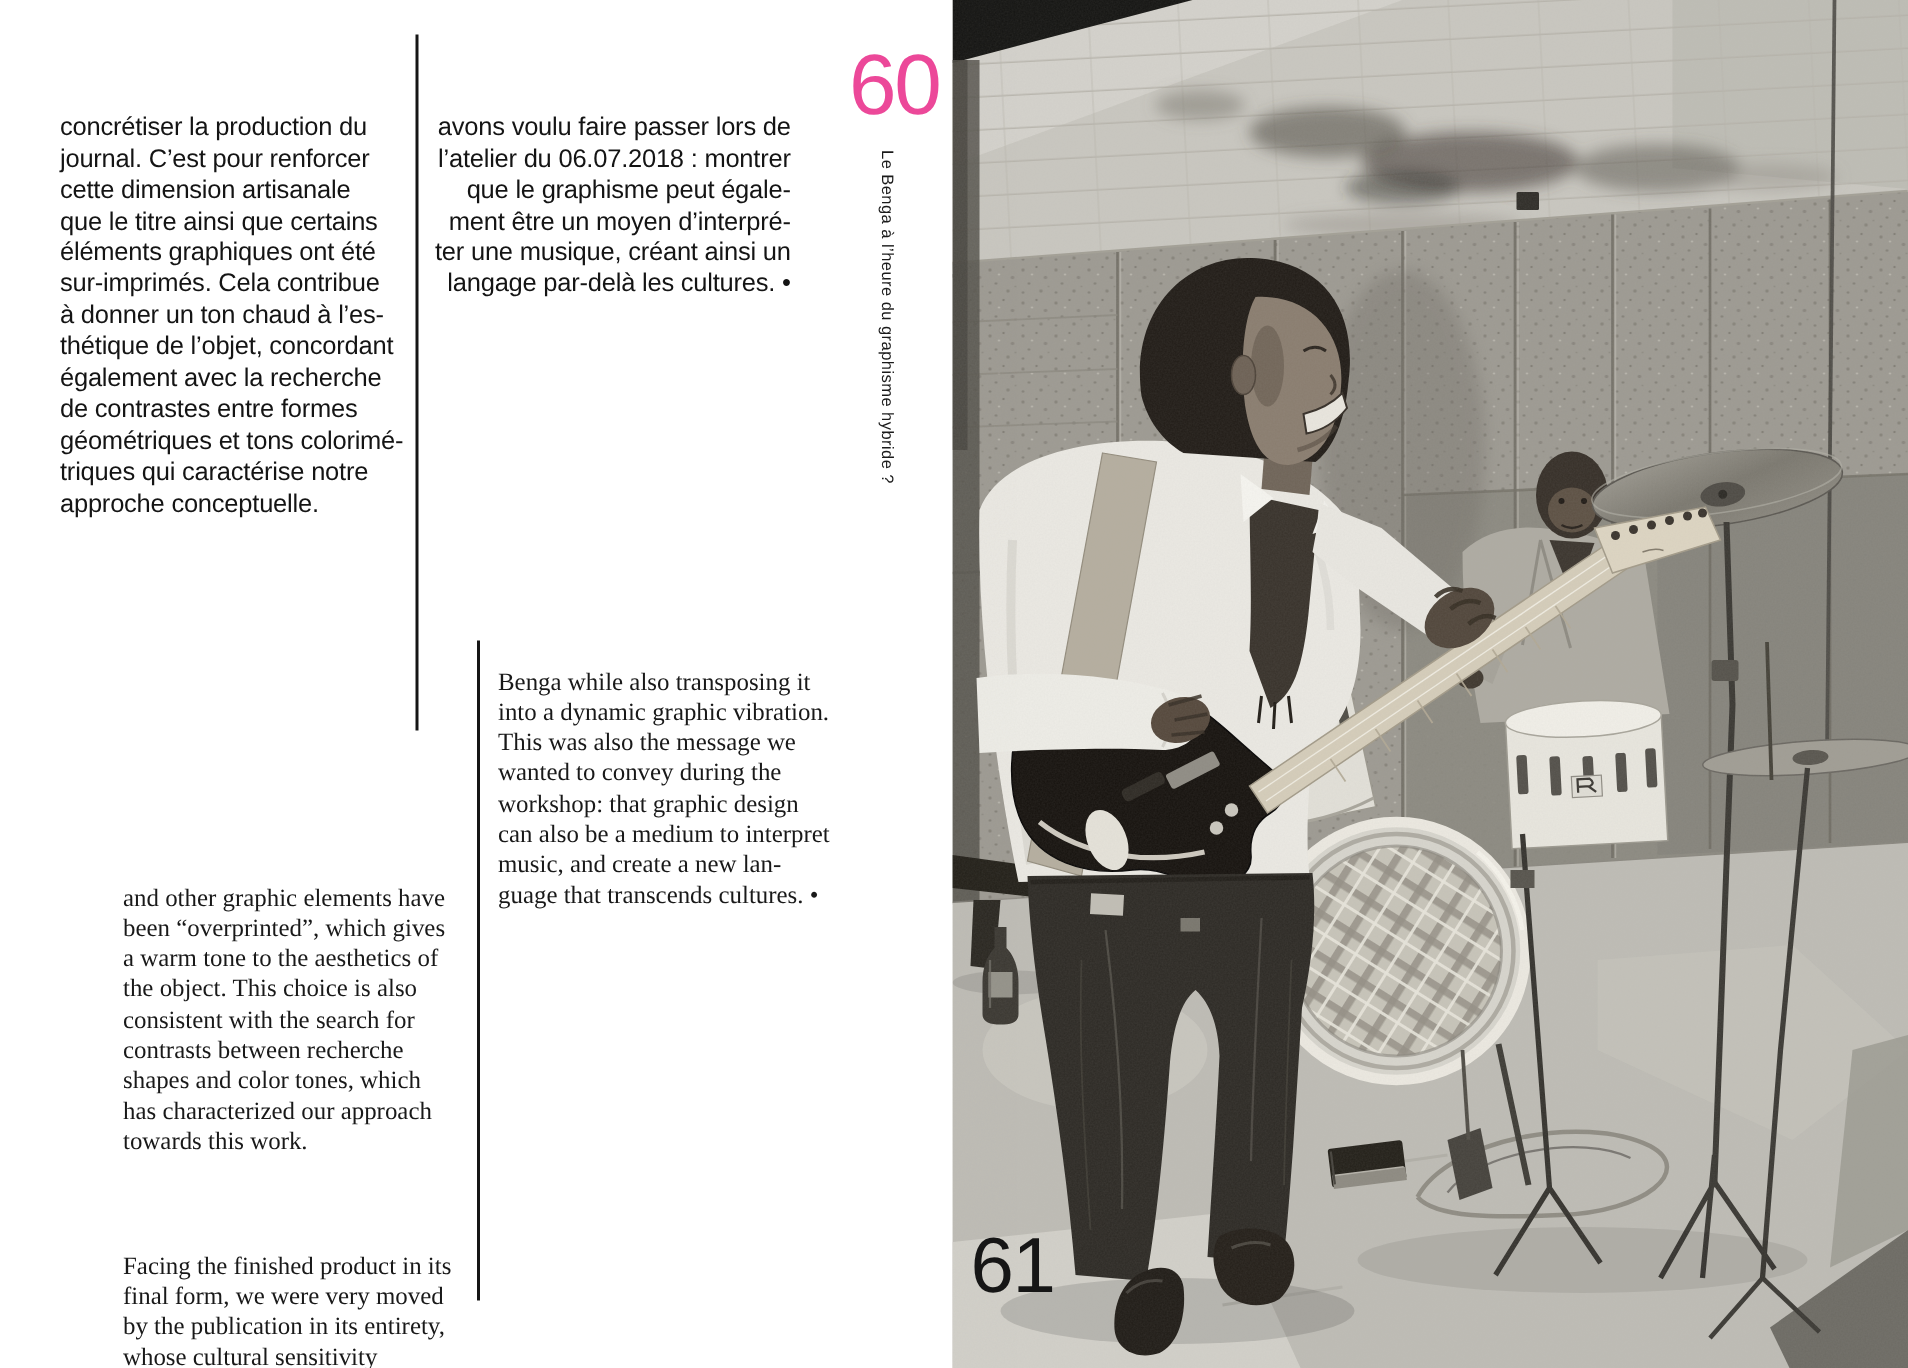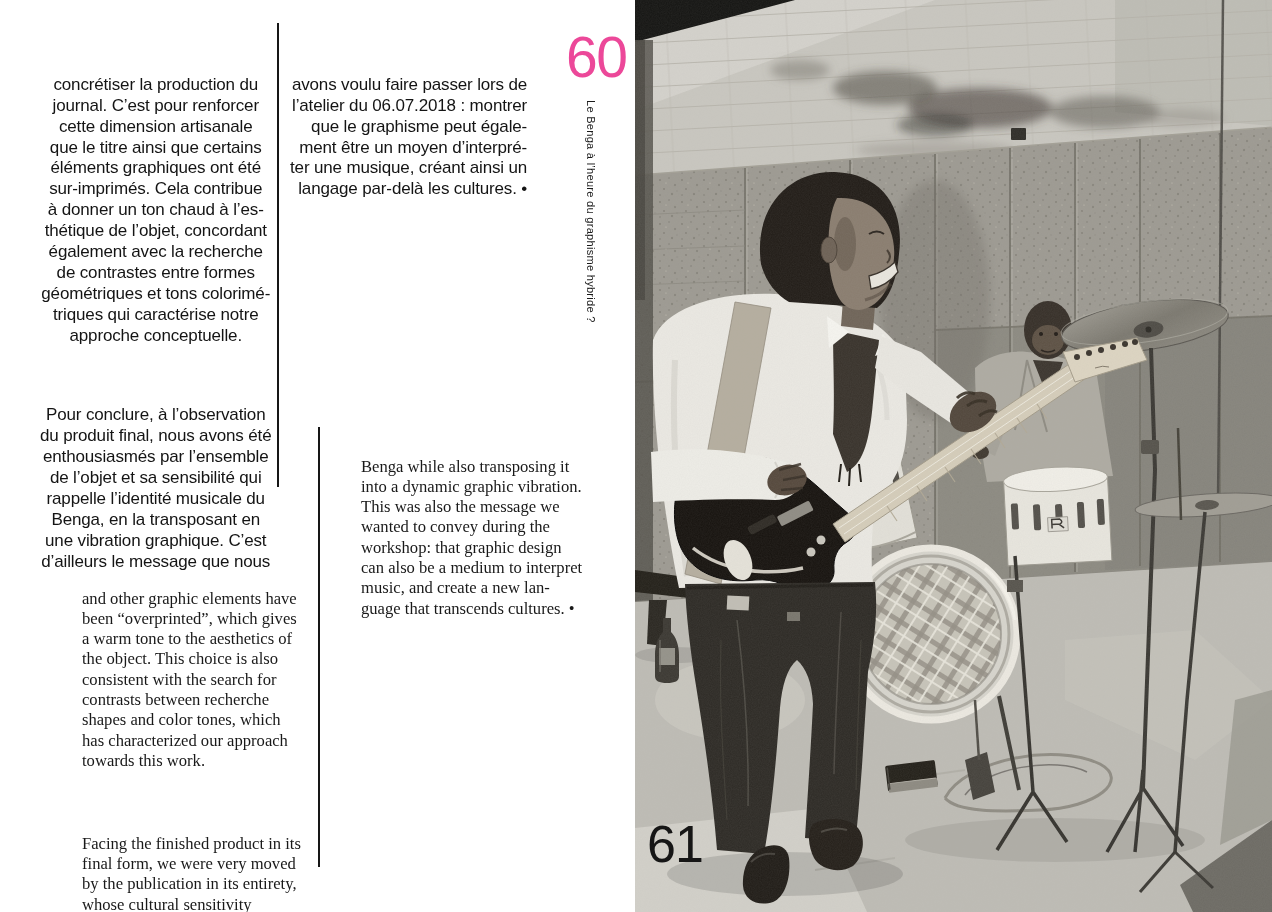--- a/index.html
+++ b/index.html
@@ -41,42 +41,34 @@
     color:#161616; font-family:"Liberation Sans", sans-serif;
   }
 </style>
 </head>
 <body>
 
 <div class="spread">
 
   <section>
 
-    <div class="abs fr-text" style="left:40px; top:33px;text-align:center;">
+    <div class="abs fr-text" style="left:40px; top:33px;">
       <p>concrétiser la production du
 journal. C’est pour renforcer
 cette dimension artisanale
 que le titre ainsi que certains
 éléments graphiques ont été
 sur-imprimés. Cela contribue
 à donner un ton chaud à l’es-
 thétique de l’objet, concordant
 également avec la recherche
 de contrastes entre formes
 géométriques et tons colorimé-
 triques qui caractérise notre
 approche conceptuelle.</p>
-      <p>Pour conclure, à l’observation
-du produit final, nous avons été
-enthousiasmés par l’ensemble
-de l’objet et sa sensibilité qui
-rappelle l’identité musicale du
-Benga, en la transposant en
-une vibration graphique. C’est
-d’ailleurs le message que nous</p>
     </div>
 
     <div class="abs divider" style="left:277px; top:23px; height:464px;"></div>
 
     <div class="abs fr-text" style="left:290px; top:33px;text-align:right;">
       <p>avons voulu faire passer lors de
 l’atelier du 06.07.2018 : montrer
 que le graphisme peut égale-
 ment être un moyen d’interpré-
 ter une musique, créant ainsi un
@@ -99,21 +91,21 @@
 towards this work.</p>
       <p>Facing the finished product in its
 final form, we were very moved
 by the publication in its entirety,
 whose cultural sensitivity
 captured the musical identity of</p>
     </div>
 
     <div class="abs divider" style="left:318px; top:427px; height:440px;"></div>
 
-    <div class="abs en-text" style="left:332px; top:416px;margin-left:29px;">
+    <div class="abs en-text" style="left:332px; top:404px;">
       <p>Benga while also transposing it
 into a dynamic graphic vibration.
 This was also the message we
 wanted to convey during the
 workshop: that graphic design
 can also be a medium to interpret
 music, and create a new lan-
 guage that transcends cultures. •</p>
     </div>
   </section>

